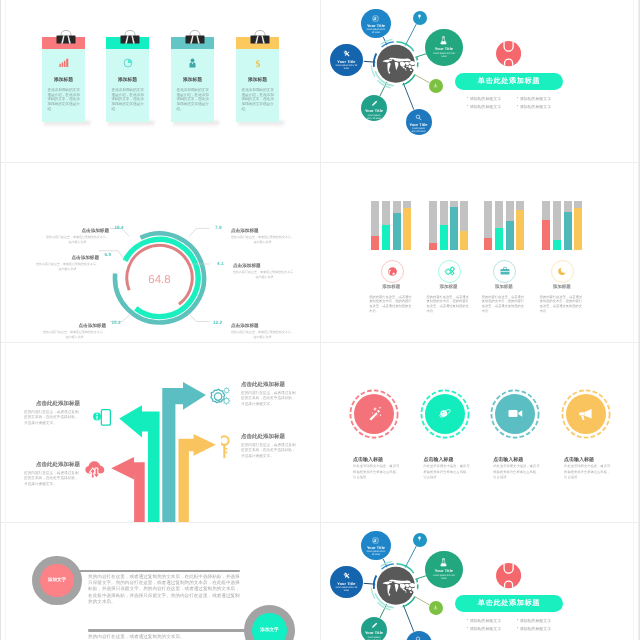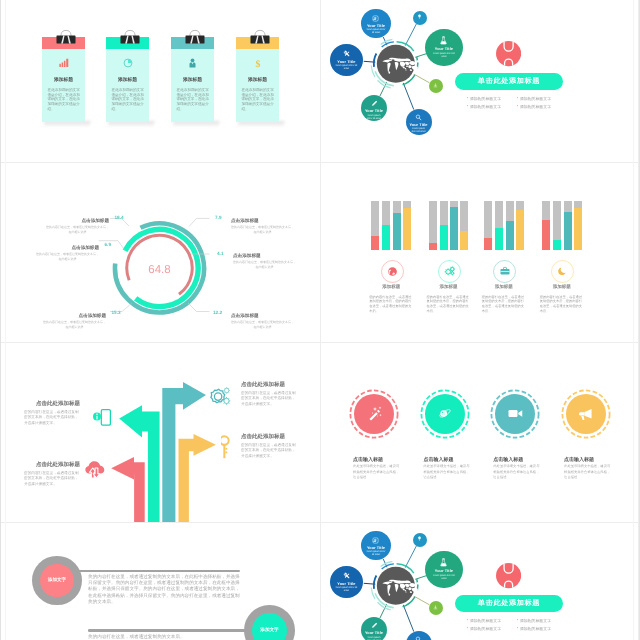--- a/index.html
+++ b/index.html
@@ -315,21 +315,21 @@
             <i>添加相关标题文字</i>
           </div>
       <div class="bcell">
             <span>•</span>
             <i>添加相关标题文字</i>
           </div>
     </div>
   </div>
 </div>
 
-<div class="slide" style="left:0;top:166px">
+<div class="slide" style="left:0;top:176px">
   <svg class="donutsvg" width="320" height="161" viewBox="0 0 320 161">
     <path d="M 140.48 61.77 A 44.5 44.5 0 1 1 115.22 97.58" stroke="#5EC1BB" stroke-width="4.6" fill="none"></path>
     <path d="M 124.99 84.72 A 38.6 38.6 0 1 1 135.68 132.38" stroke="#1AEFC0" stroke-width="5.4" fill="none"></path>
     <path d="M 129.16 114.20 A 32.7 32.7 0 1 1 178.95 128.29" stroke="#DD8183" stroke-width="3.0" fill="none"></path>
     <g stroke="#c9c9c9" stroke-width="0.6" fill="none">
       <path d="M 110.0 52.4 L 121.5 52.4 L 129.0 60.0"></path>
       <path d="M 98.7 74.7 L 118.0 74.7 L 125.0 84.6"></path>
       <path d="M 110.0 145.5 L 122.0 145.5 L 131.5 137.5"></path>
       <path d="M 209.5 52.4 L 196.5 52.4 L 189.0 60.5"></path>
       <path d="M 209.5 88.0 L 191.0 88.0"></path>

